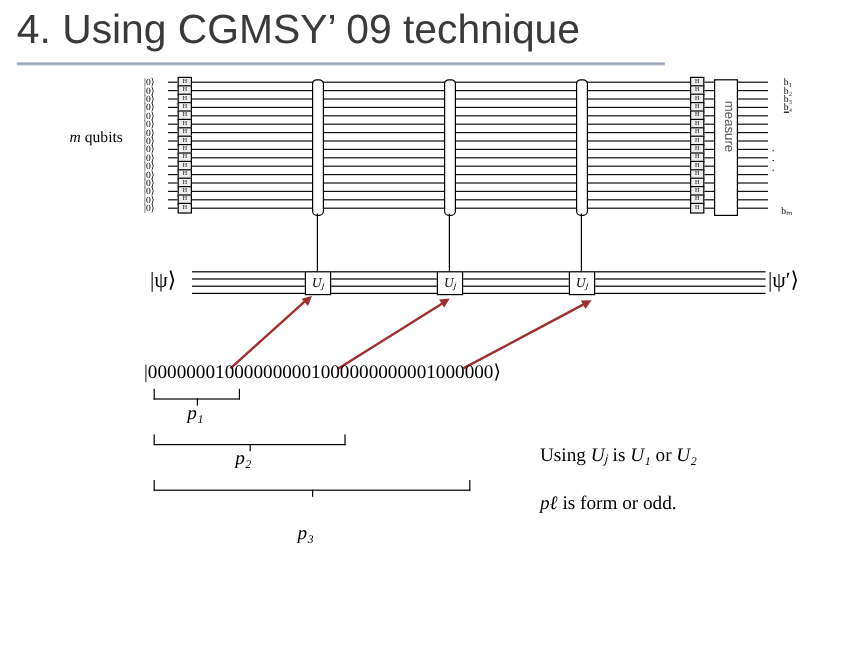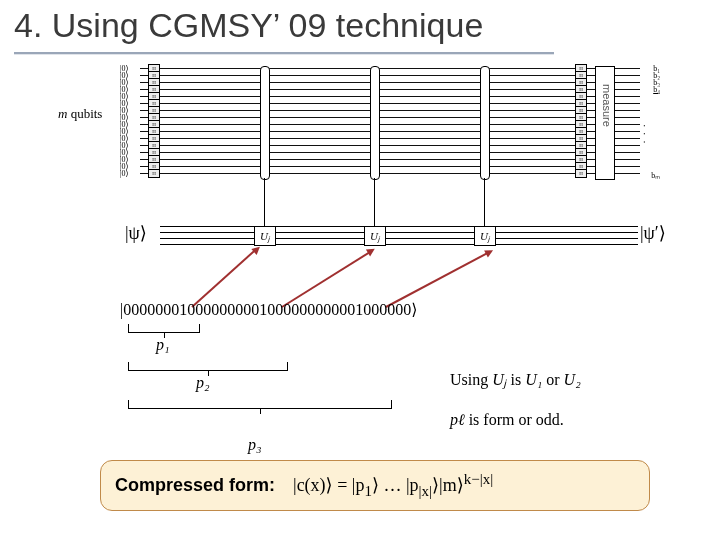--- a/index.html
+++ b/index.html
@@ -344,18 +344,13 @@
 
   <div class="brace" style="left:128px; top:400px; width:262px;"></div>
   <div class="plabel" style="left:248px; top:412px;margin-top:24px;">p₃</div>
 
   <div class="explain">
     <span>Using </span><i>Uⱼ</i><span> is </span><i>U₁</i><span> or </span><i>U₂</i><br>
     <br>
     <i>pℓ</i><span> is form or odd.</span>
   </div>
 
-  <div class="compressed-box">
-    <b>Compressed form:</b>
-    &nbsp;&nbsp;
-    <span>|c(x)⟩ = |p<sub>1</sub>⟩ … |p<sub>|x|</sub>⟩|m⟩<sup>k−|x|</sup></span>
-  </div>
 </div>
 
 </body></html>

